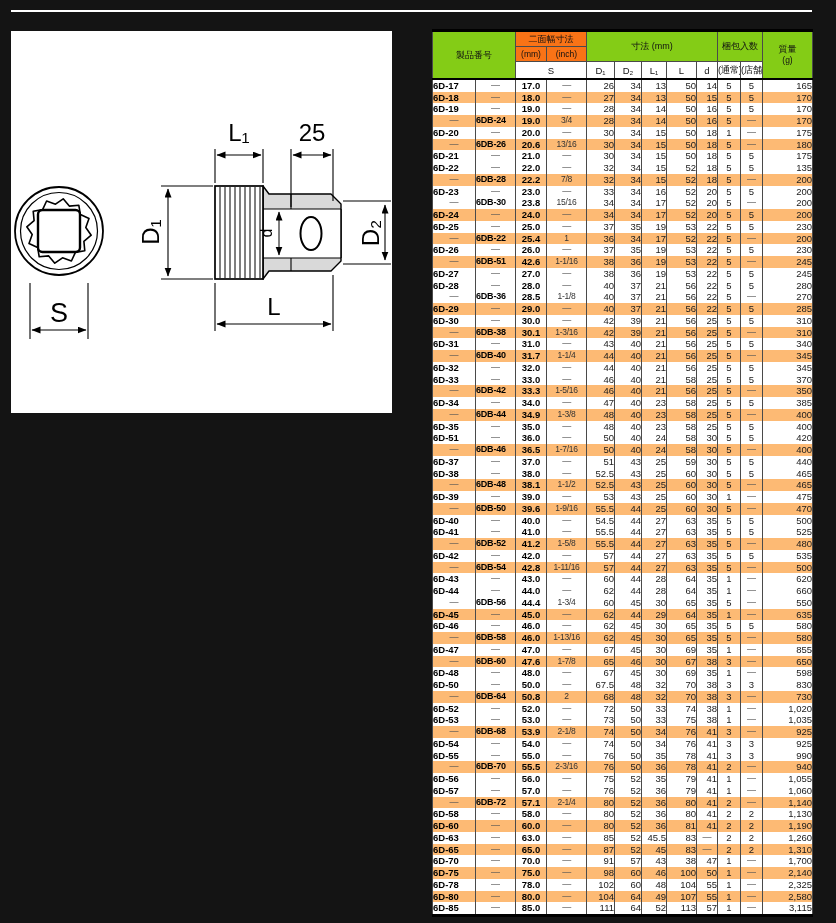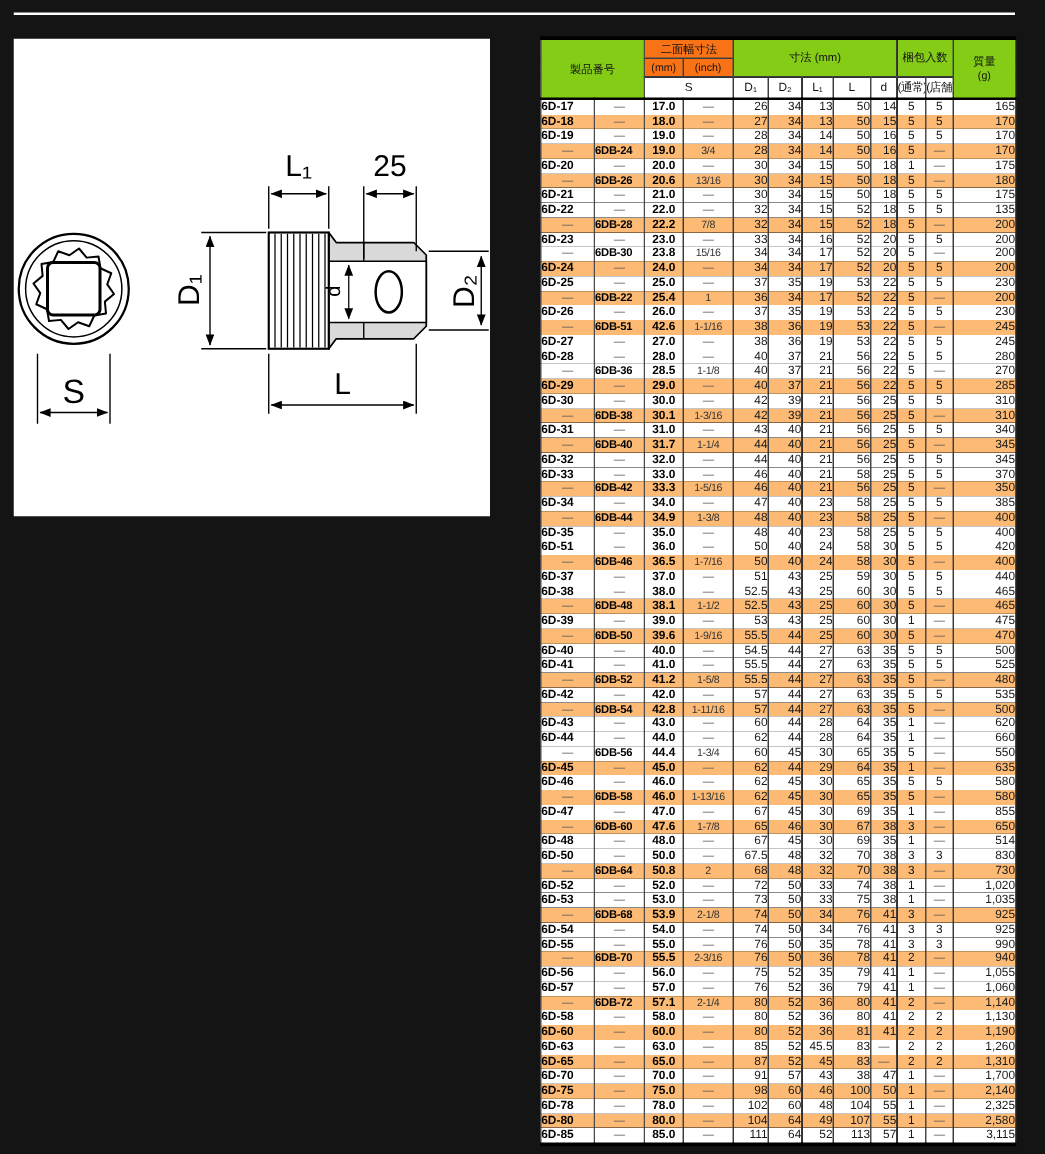--- a/index.html
+++ b/index.html
@@ -894,21 +894,21 @@
           <td class="c1 dash">—</td>
           <td class="c2">48.0</td>
           <td class="c3 dash">—</td>
           <td class="c4">67</td>
           <td class="c5">45</td>
           <td class="c6">30</td>
           <td class="c7">69</td>
           <td class="c8">35</td>
           <td class="c9">1</td>
           <td class="c10 dash">—</td>
-          <td class="c11">514</td>
+          <td class="c11">598</td>
         </tr>
         <tr>
           <td class="c0">6D-50</td>
           <td class="c1 dash">—</td>
           <td class="c2">50.0</td>
           <td class="c3 dash">—</td>
           <td class="c4">67.5</td>
           <td class="c5">48</td>
           <td class="c6">32</td>
           <td class="c7">70</td>

